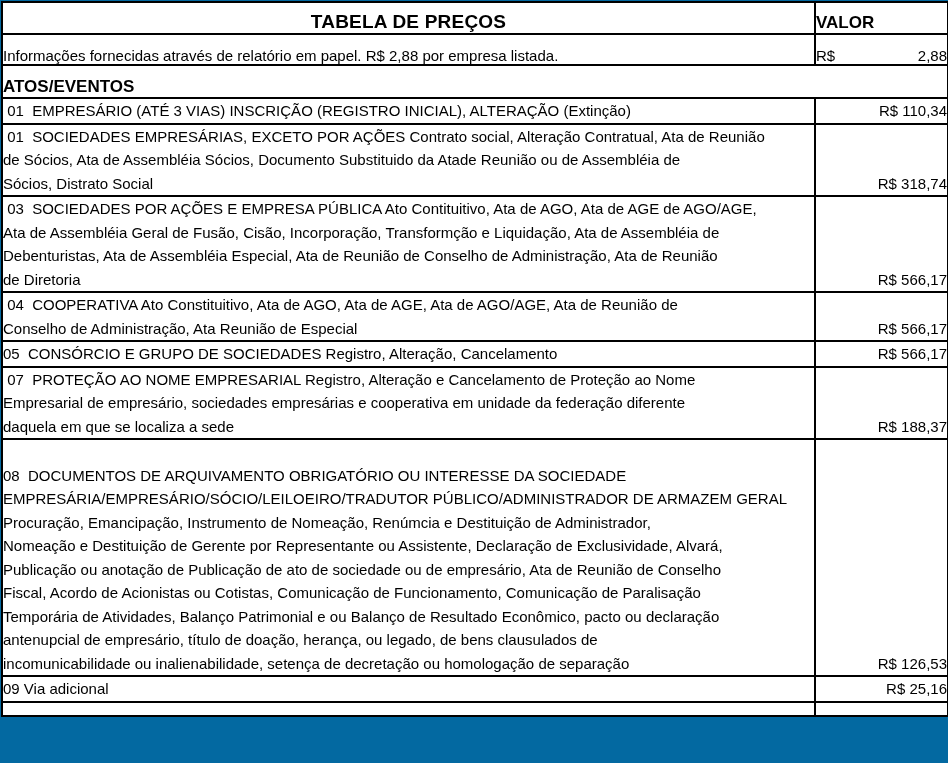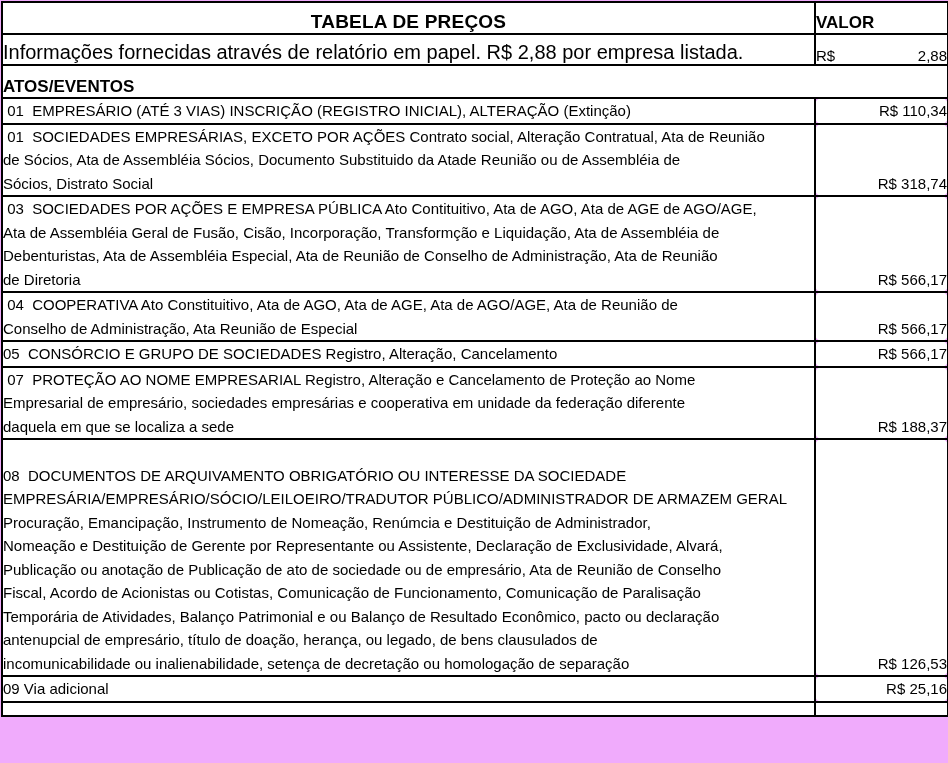--- a/index.html
+++ b/index.html
@@ -9,21 +9,21 @@
   }
   body {
     font-family: "Liberation Sans", sans-serif;
     color: #000000;
   }
   #sheet {
     width: 948px;
     height: 763px;
     position: relative;
     overflow: hidden;
-    background: #f0abfc;
+    background: #0369a1;
     box-sizing: border-box;
   }
   table.price-table {
     width: 946px;
     margin: 1px 0 0 1px;
     border-collapse: collapse;
     table-layout: fixed;
   }
   table.price-table td {
     border: 2px solid #000000;
@@ -46,21 +46,21 @@
   }
   .valor-cell {
     background: #f2f2f2;
     font-weight: bold;
     font-size: 17px;
     vertical-align: middle;
   }
 
   
   .info-cell {
-    font-size: 20px;
+    font-size: 15px;
     height: 29px;
     vertical-align: middle;
     padding-left: 13px;
   }
   .money-split {
     height: 29px;
     vertical-align: middle;
     font-size: 15px;
     padding: 0 9px 0 8px;
   }
@@ -90,21 +90,20 @@
   .desc-cell .ln { display: block; white-space: pre; }
   .desc-cell .ln.blank { color: transparent; }
 
   .val-cell {
     font-size: 15px;
     line-height: 23.5px;
     text-align: right;
     padding: 0 6px 1px 0;
     vertical-align: bottom;
     white-space: nowrap;
-    border-radius: 7px;
   }
   
   .stub td { height: 12px; border-bottom: none; }
 </style>
 </head>
 <body>
 
 <div id="sheet">
   <table class="price-table">
     <colgroup>

